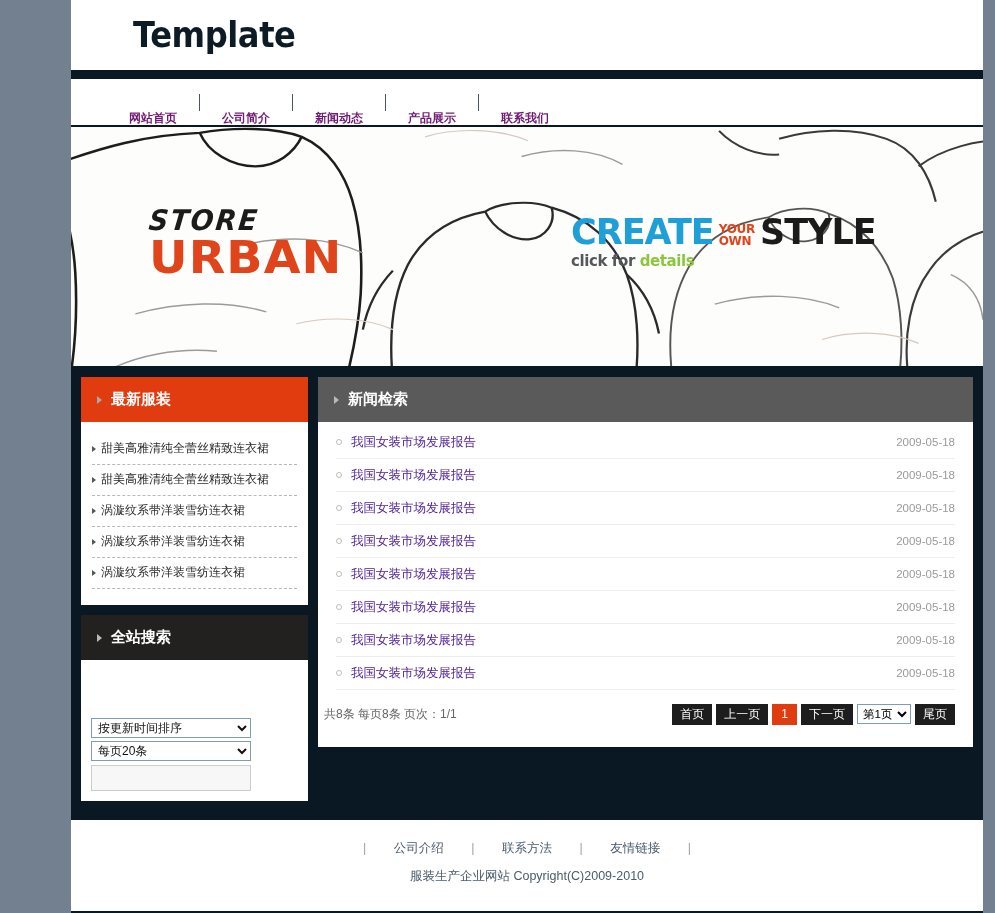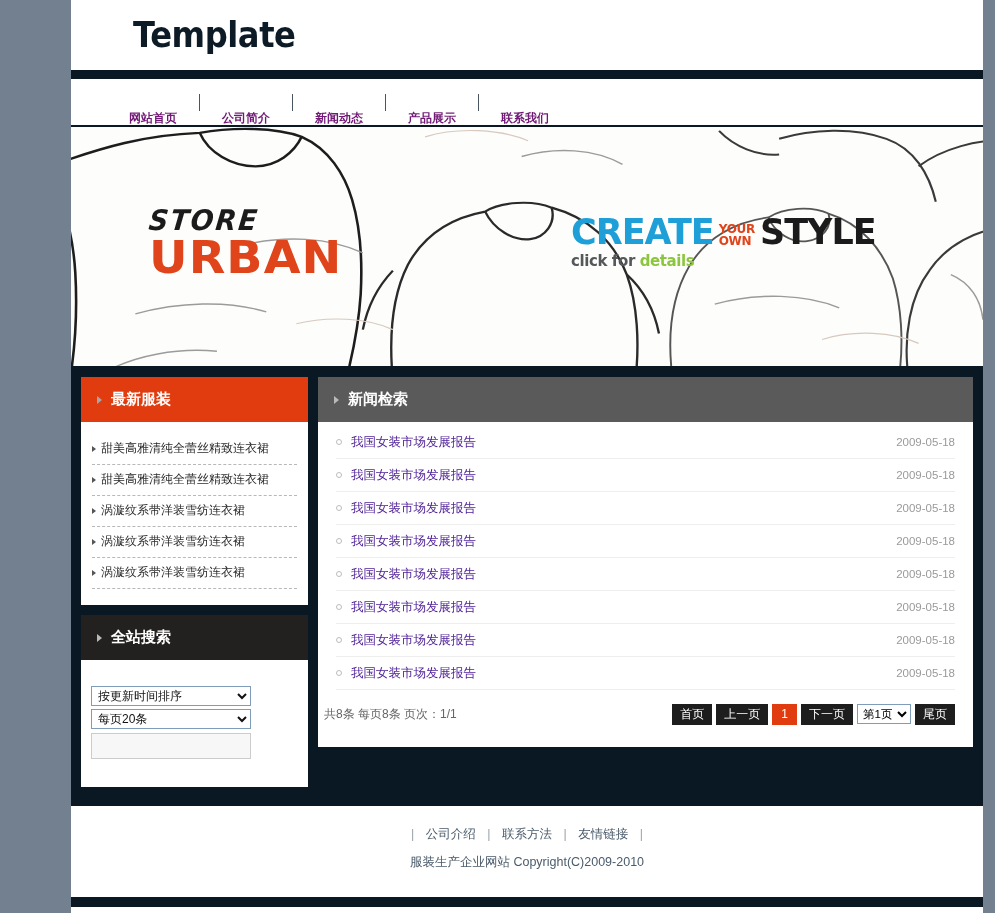--- a/index.html
+++ b/index.html
@@ -138,21 +138,21 @@
   }
   .ll-item:last-child { }
   .ll-arrow {
     width: 0; height: 0; margin-right: 5px; flex: none;
     border-left: 4px solid #555;
     border-top: 3px solid transparent;
     border-bottom: 3px solid transparent;
   }
   .panel-left-top { min-height: 222px; }
   .search-panel { margin-top: 10px; min-height: 172px; }
-  .sp-body { padding: 26px 10px 10px 10px; }
+  .sp-body { padding: 26px 10px 10px 10px; margin-top: 32px; }
   .sp-select {
     display: block; width: 160px; height: 20px;
     margin-bottom: 3px;
     font-size: 12px; font-family: "Liberation Sans", sans-serif;
     color: #111; background: #ffffff;
     border: 1px solid #7f9db9;
     padding: 1px 2px;
   }
   .sp-input {
     display: block; width: 160px; height: 26px;
@@ -197,21 +197,21 @@
   }
   
   .footer-gap { height: 9px; background: #0a1823; }
   .footer {
     background: #ffffff; text-align: center;
     padding: 20px 0 26px 0;
   }
   .f-links { font-size: 12.5px; color: #99a4ad; }
   .f-links a {
     color: #4a5b6b; text-decoration: none;
-    margin: 0 8px; cursor: pointer;
+    margin: 0 24px; cursor: pointer;
   }
   .f-copy {
     margin-top: 11px; font-size: 12.5px; color: #4a5b6b;
   }
   .footer-bottom { height: 10px; background: #0a1823; }
 </style>
 </head>
 <body>
 
 <div class="page">

